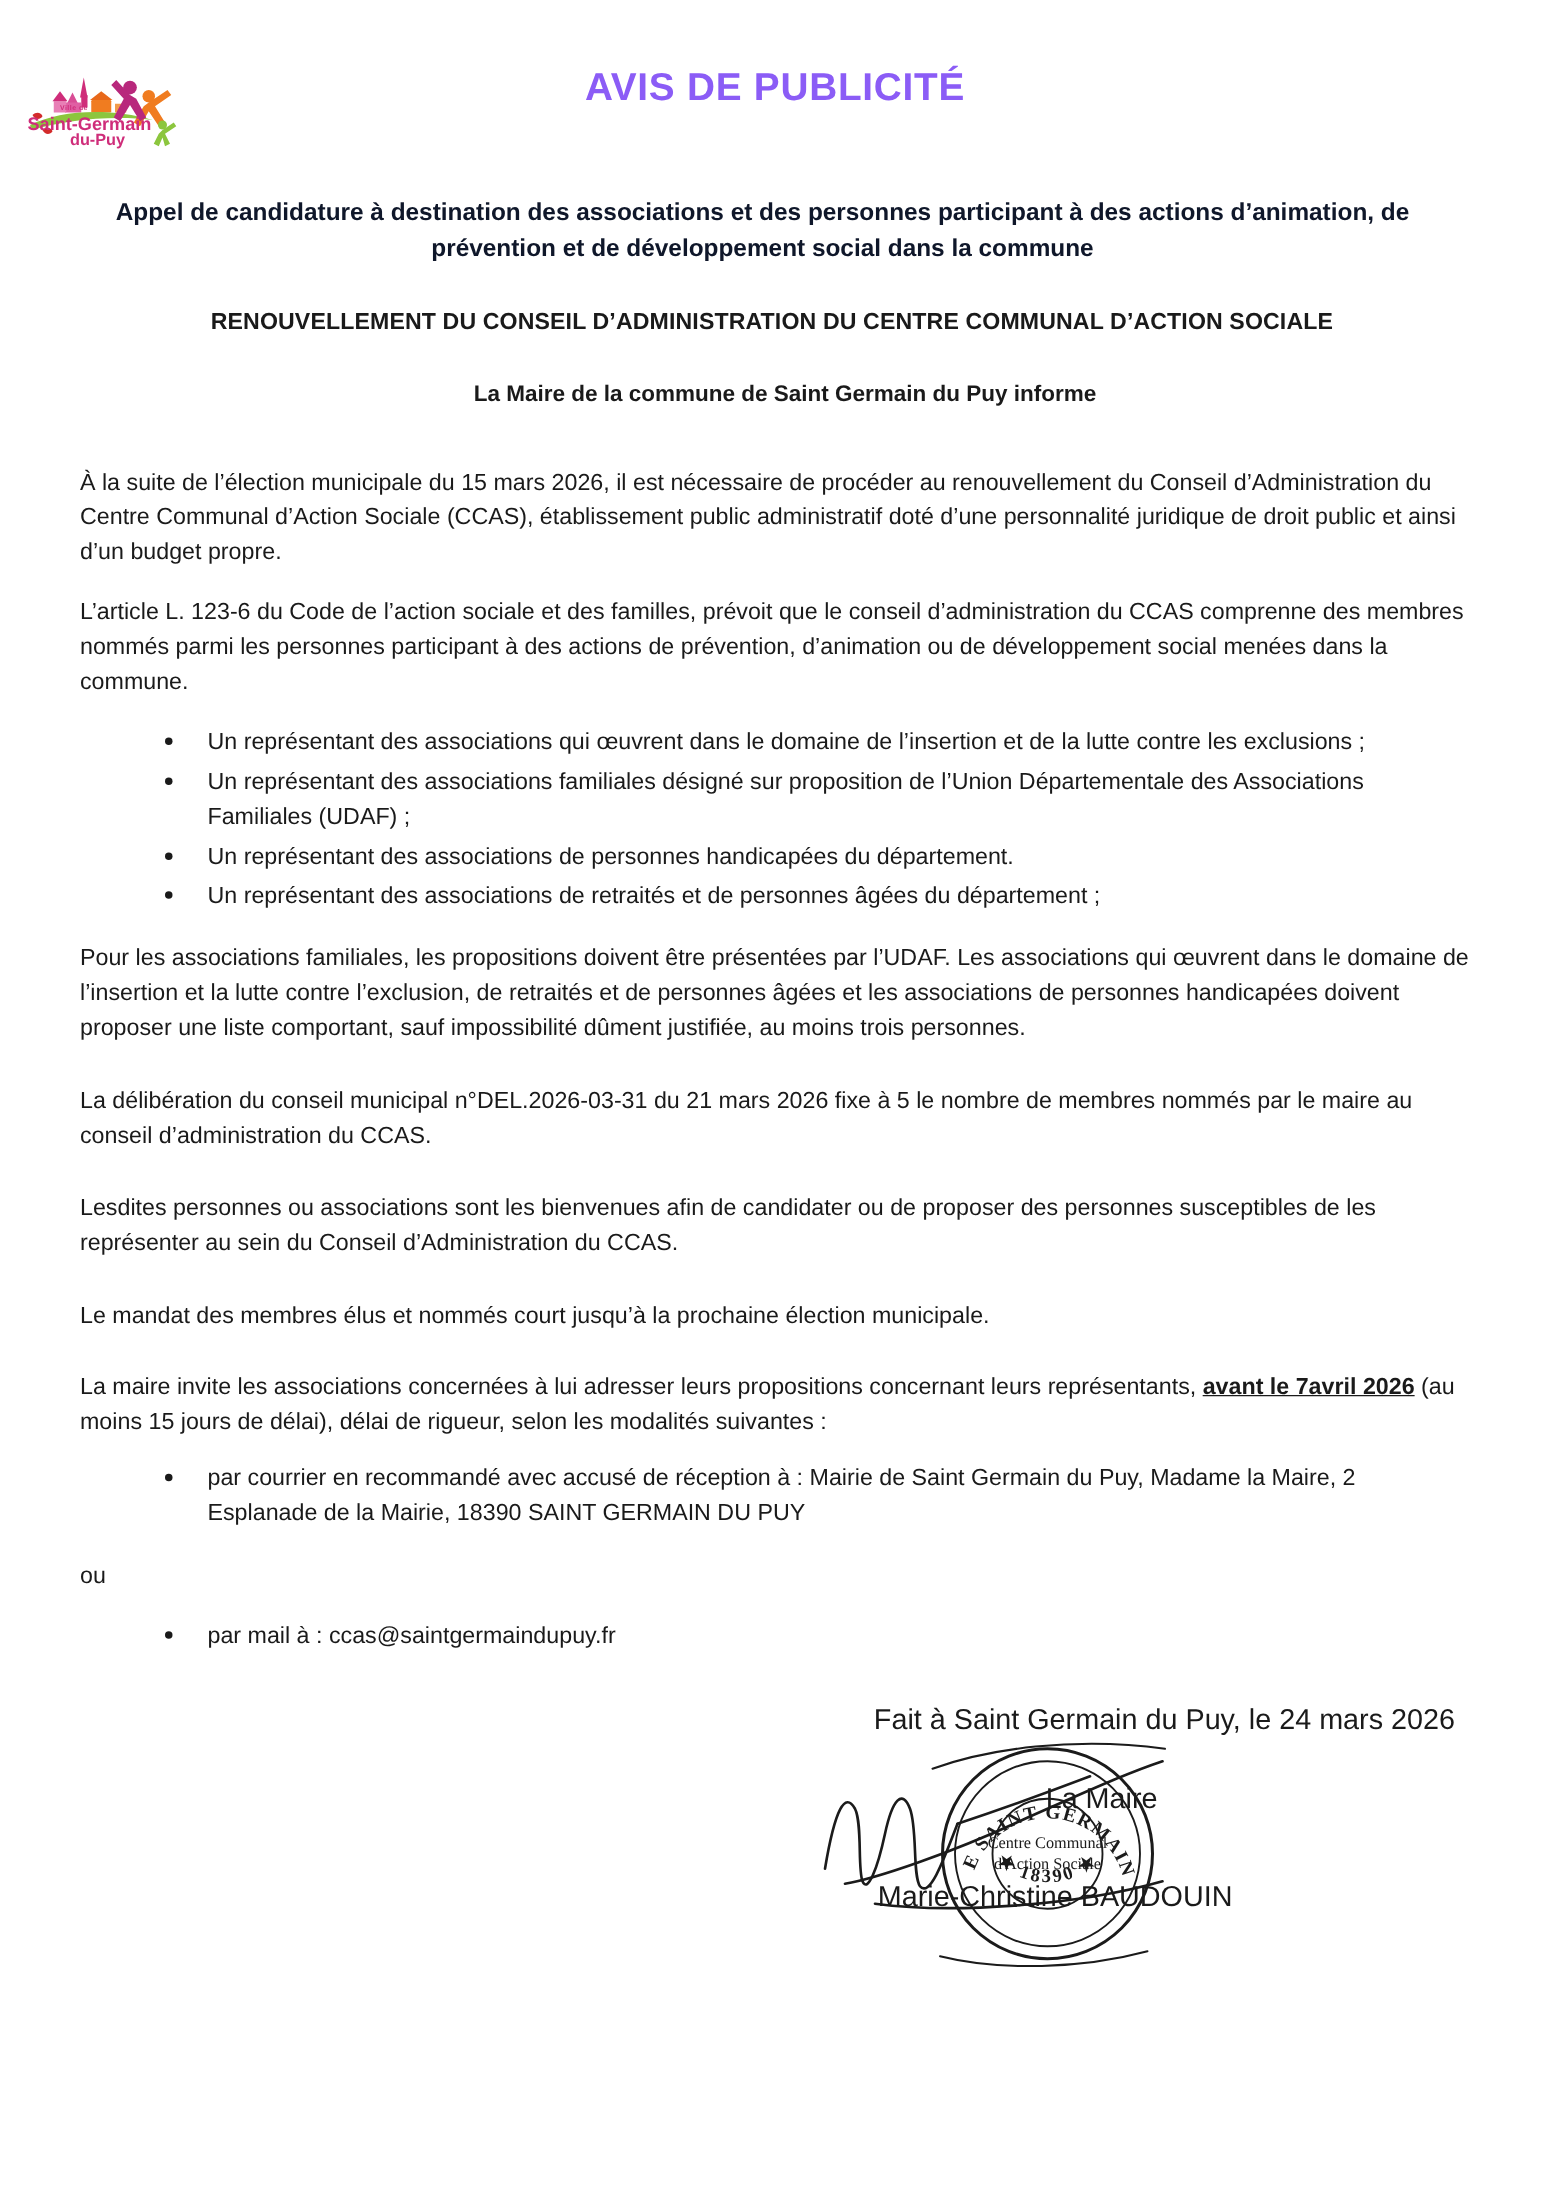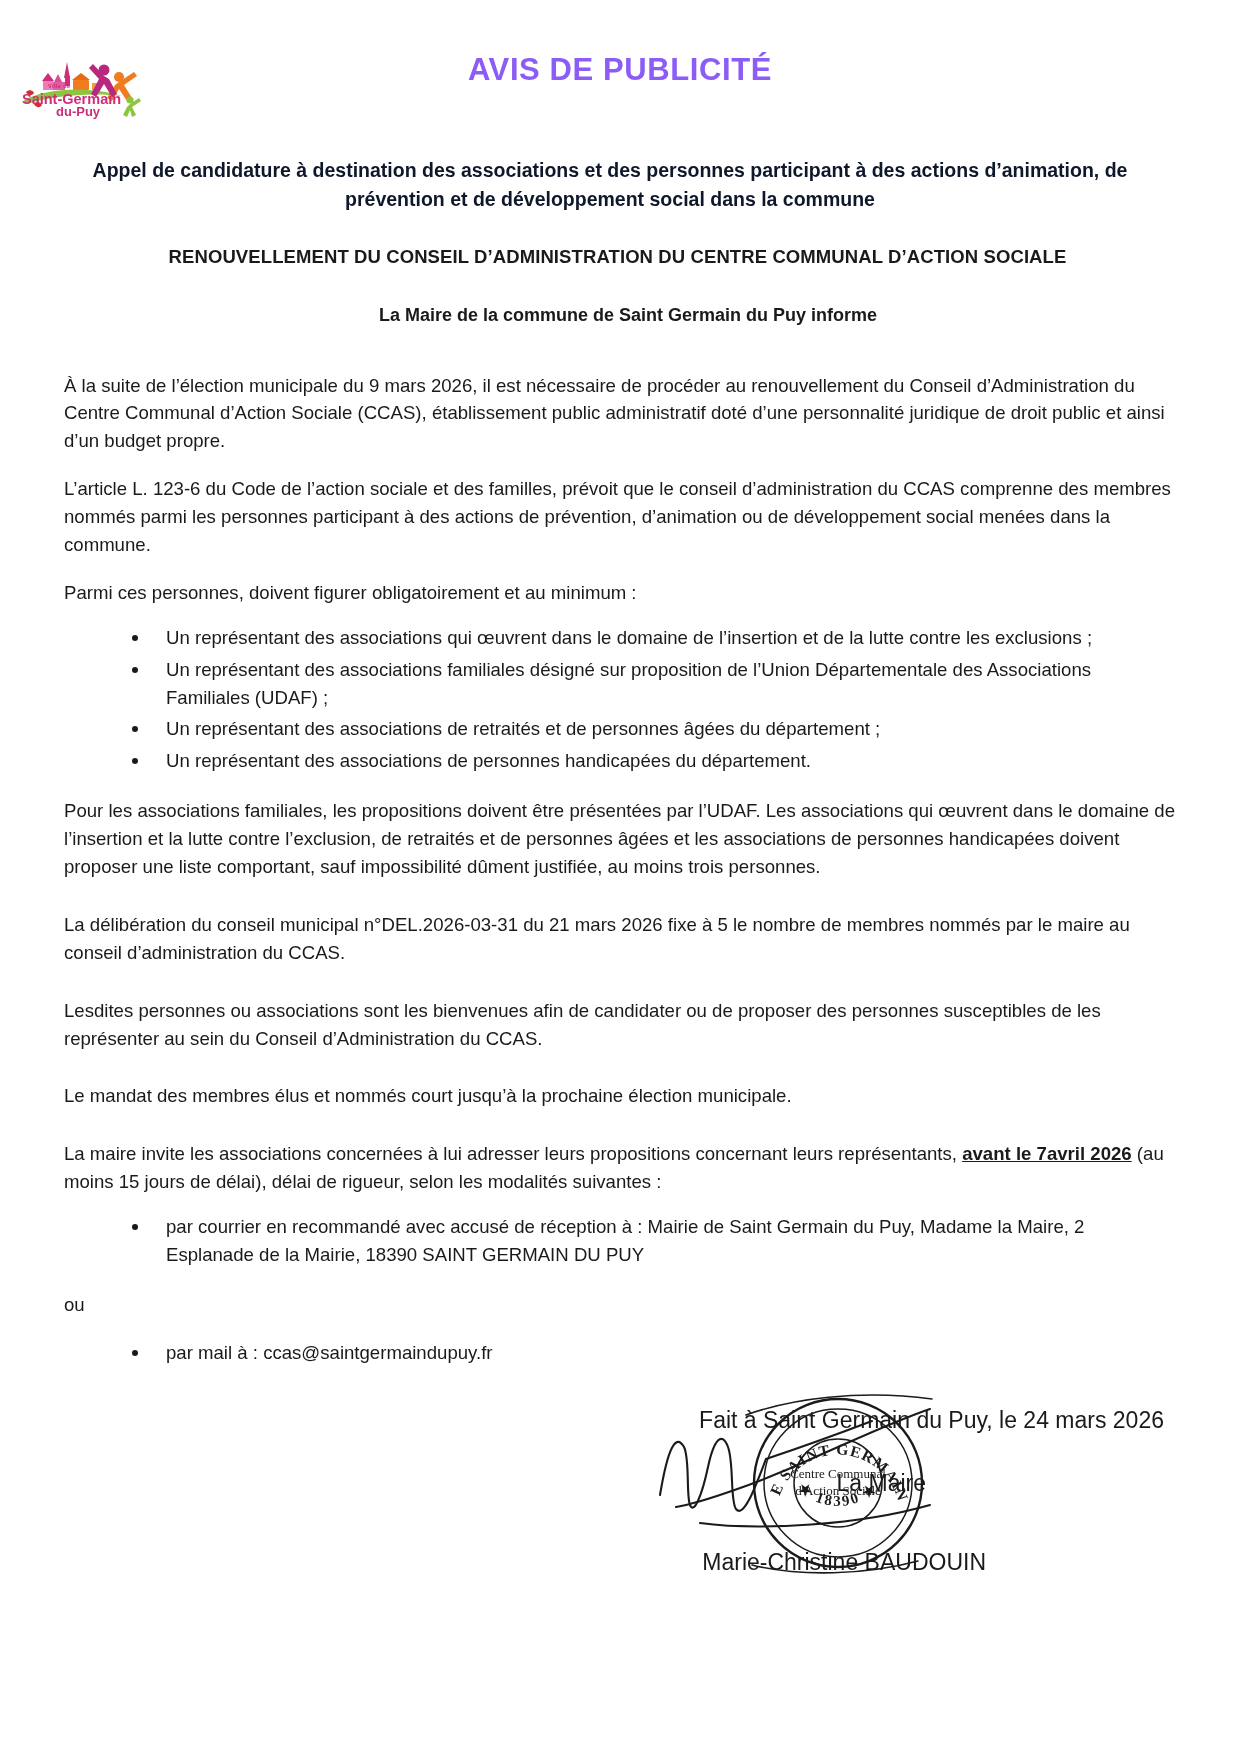--- a/index.html
+++ b/index.html
@@ -164,29 +164,28 @@
 
     <div class="doc-title">AVIS DE PUBLICITÉ</div>
   </div>
 
   <div class="subtitle">Appel de candidature à destination des associations et des personnes participant à des actions d’animation, de prévention et de développement social dans la commune</div>
   <div class="heading-caps">RENOUVELLEMENT DU CONSEIL D’ADMINISTRATION DU CENTRE COMMUNAL D’ACTION SOCIALE</div>
   <div class="heading-sub">La Maire de la commune de Saint Germain du Puy informe</div>
 
   <div class="body">
 
-    <p>À la suite de l’élection municipale du 9 mars 2026, il est nécessaire de procéder au renouvellement du Conseil d’Administration du Centre Communal d’Action Sociale (CCAS), établissement public administratif doté d’une personnalité juridique de droit public et ainsi d’un budget propre.</p>
+    <p>À la suite de l’élection municipale du 15 mars 2026, il est nécessaire de procéder au renouvellement du Conseil d’Administration du Centre Communal d’Action Sociale (CCAS), établissement public administratif doté d’une personnalité juridique de droit public et ainsi d’un budget propre.</p>
     <p>L’article L. 123-6 du Code de l’action sociale et des familles, prévoit que le conseil d’administration du CCAS comprenne des membres nommés parmi les personnes participant à des actions de prévention, d’animation ou de développement social menées dans la commune.</p>
-    <p class="tight">Parmi ces personnes, doivent figurer obligatoirement et au minimum :</p>
 
     <ul class="bullets">
       <li>Un représentant des associations qui œuvrent dans le domaine de l’insertion et de la lutte contre les exclusions ;</li>
       <li>Un représentant des associations familiales désigné sur proposition de l’Union Départementale des Associations Familiales (UDAF) ;</li>
+      <li>Un représentant des associations de personnes handicapées du département.</li>
       <li>Un représentant des associations de retraités et de personnes âgées du département ;</li>
-      <li>Un représentant des associations de personnes handicapées du département.</li>
     </ul>
 
     <p class="gap">Pour les associations familiales, les propositions doivent être présentées par l’UDAF. Les associations qui œuvrent dans le domaine de l’insertion et la lutte contre l’exclusion, de retraités et de personnes âgées et les associations de personnes handicapées doivent proposer une liste comportant, sauf impossibilité dûment justifiée, au moins trois personnes.</p>
     <p class="gap">La délibération du conseil municipal n°DEL.2026-03-31 du 21 mars 2026 fixe à 5 le nombre de membres nommés par le maire au conseil d’administration du CCAS.</p>
     <p class="gap">Lesdites personnes ou associations sont les bienvenues afin de candidater ou de proposer des personnes susceptibles de les représenter au sein du Conseil d’Administration du CCAS.</p>
     <p class="gap">Le mandat des membres élus et nommés court jusqu’à la prochaine élection municipale.</p>
 
     <p class="tight"><span>La maire invite les associations concernées à lui adresser leurs propositions concernant leurs représentants, </span><u class="bold-ul">avant le 7avril 2026</u><span> (au moins 15 jours de délai), délai de rigueur, selon les modalités suivantes :</span></p>
 
     <ul class="bullets">

